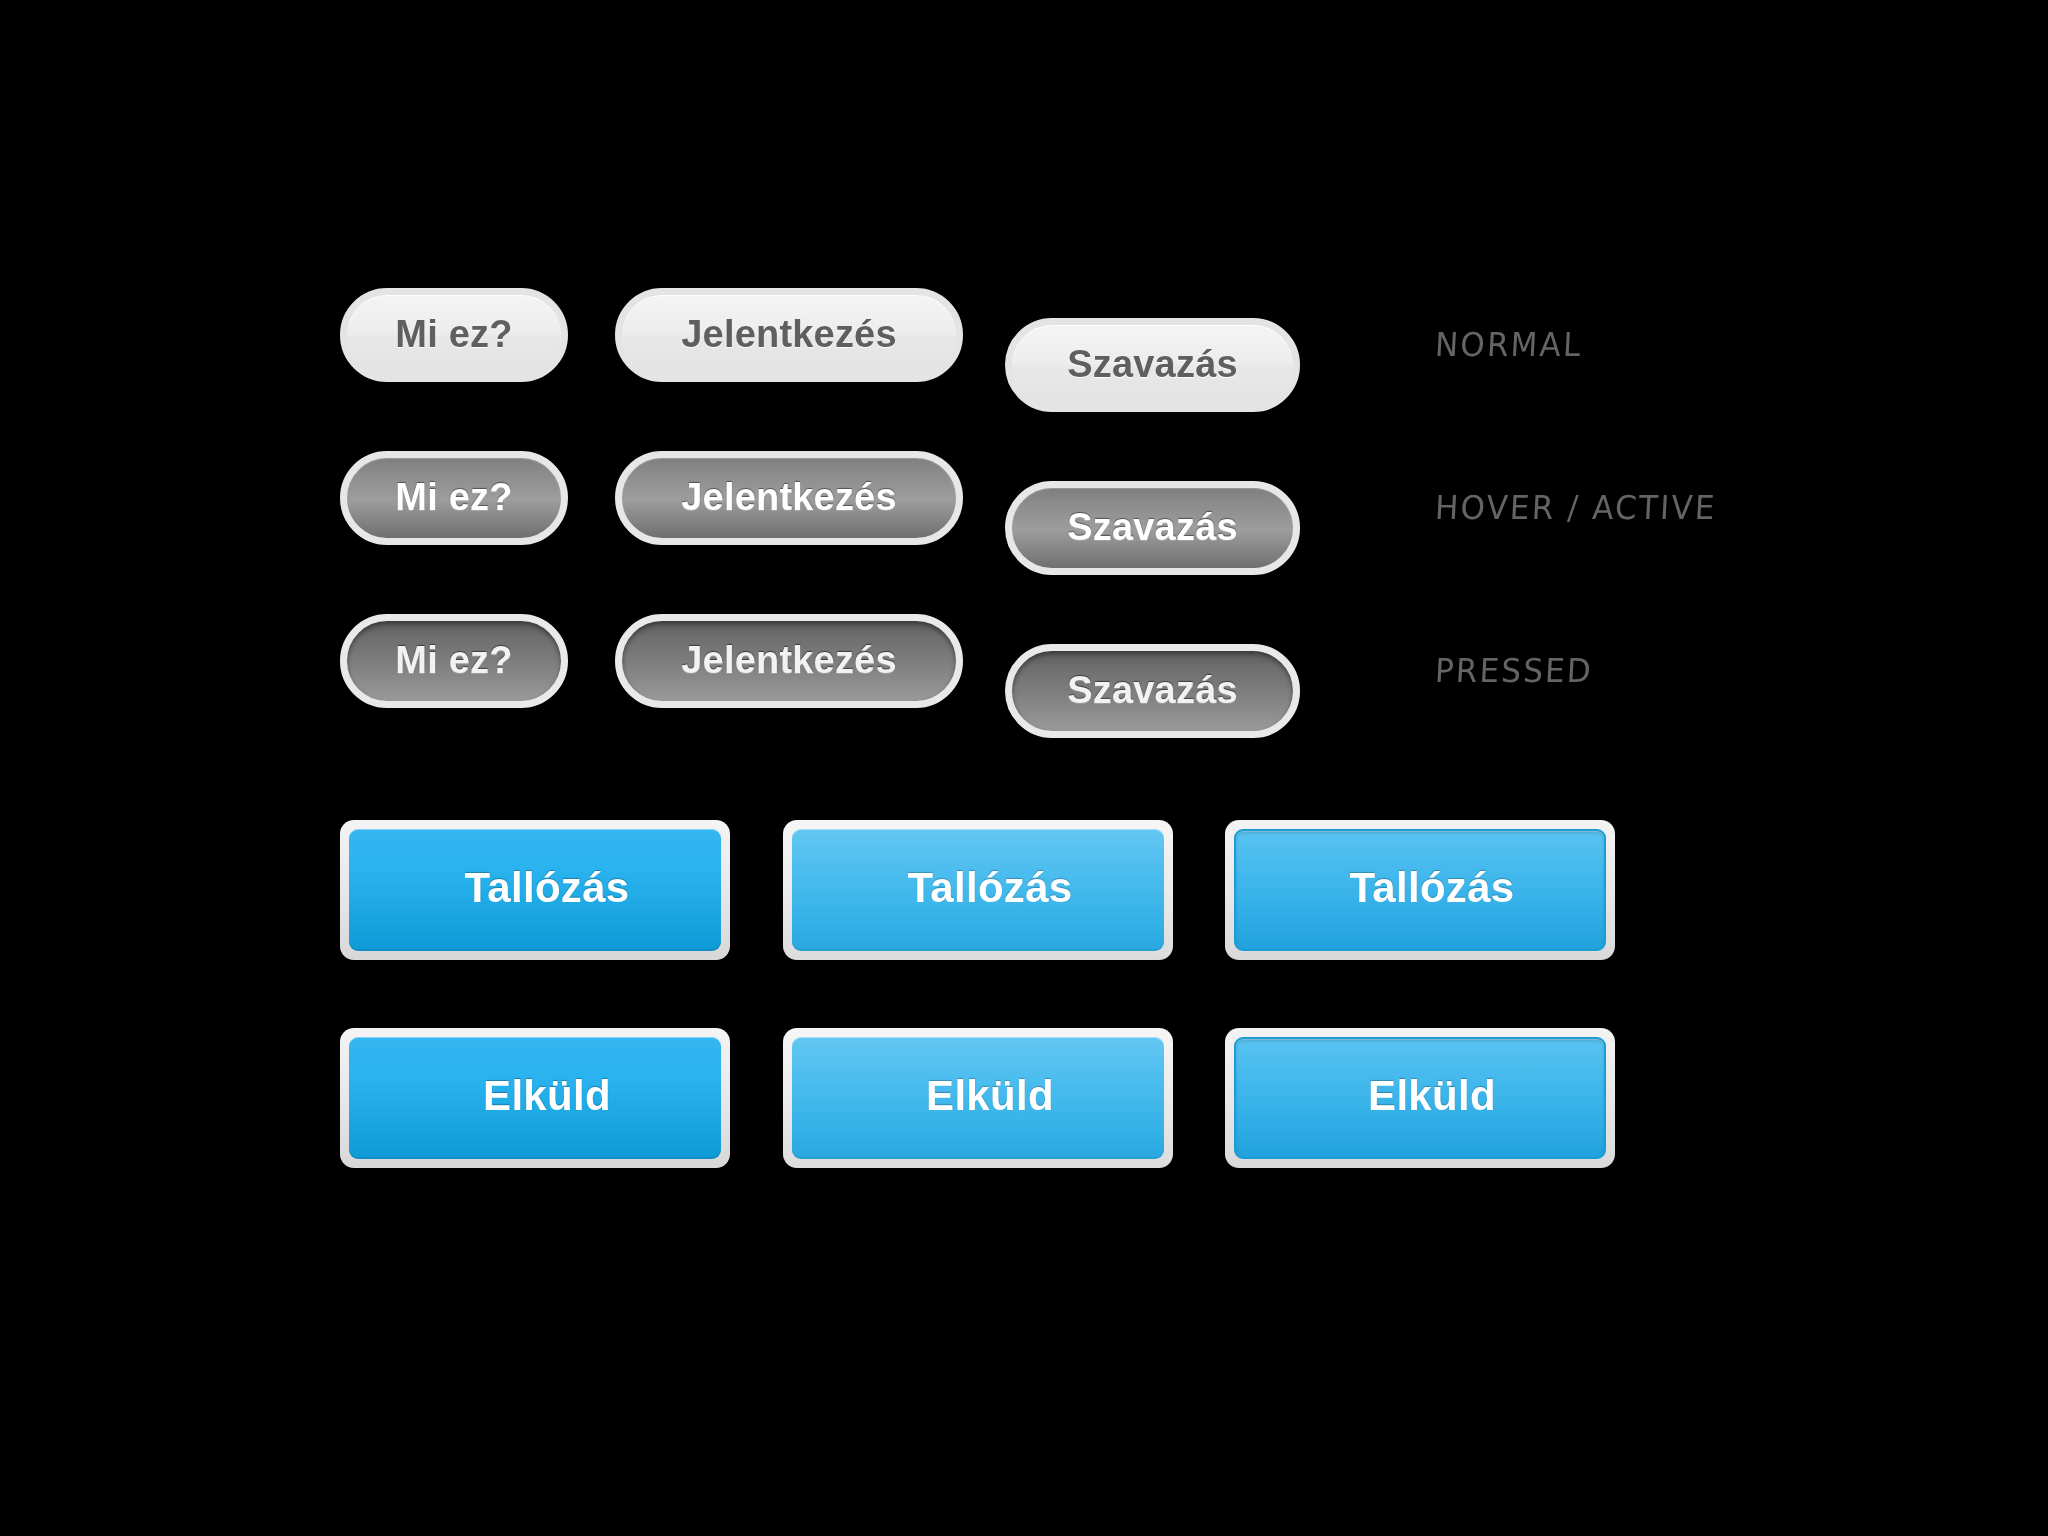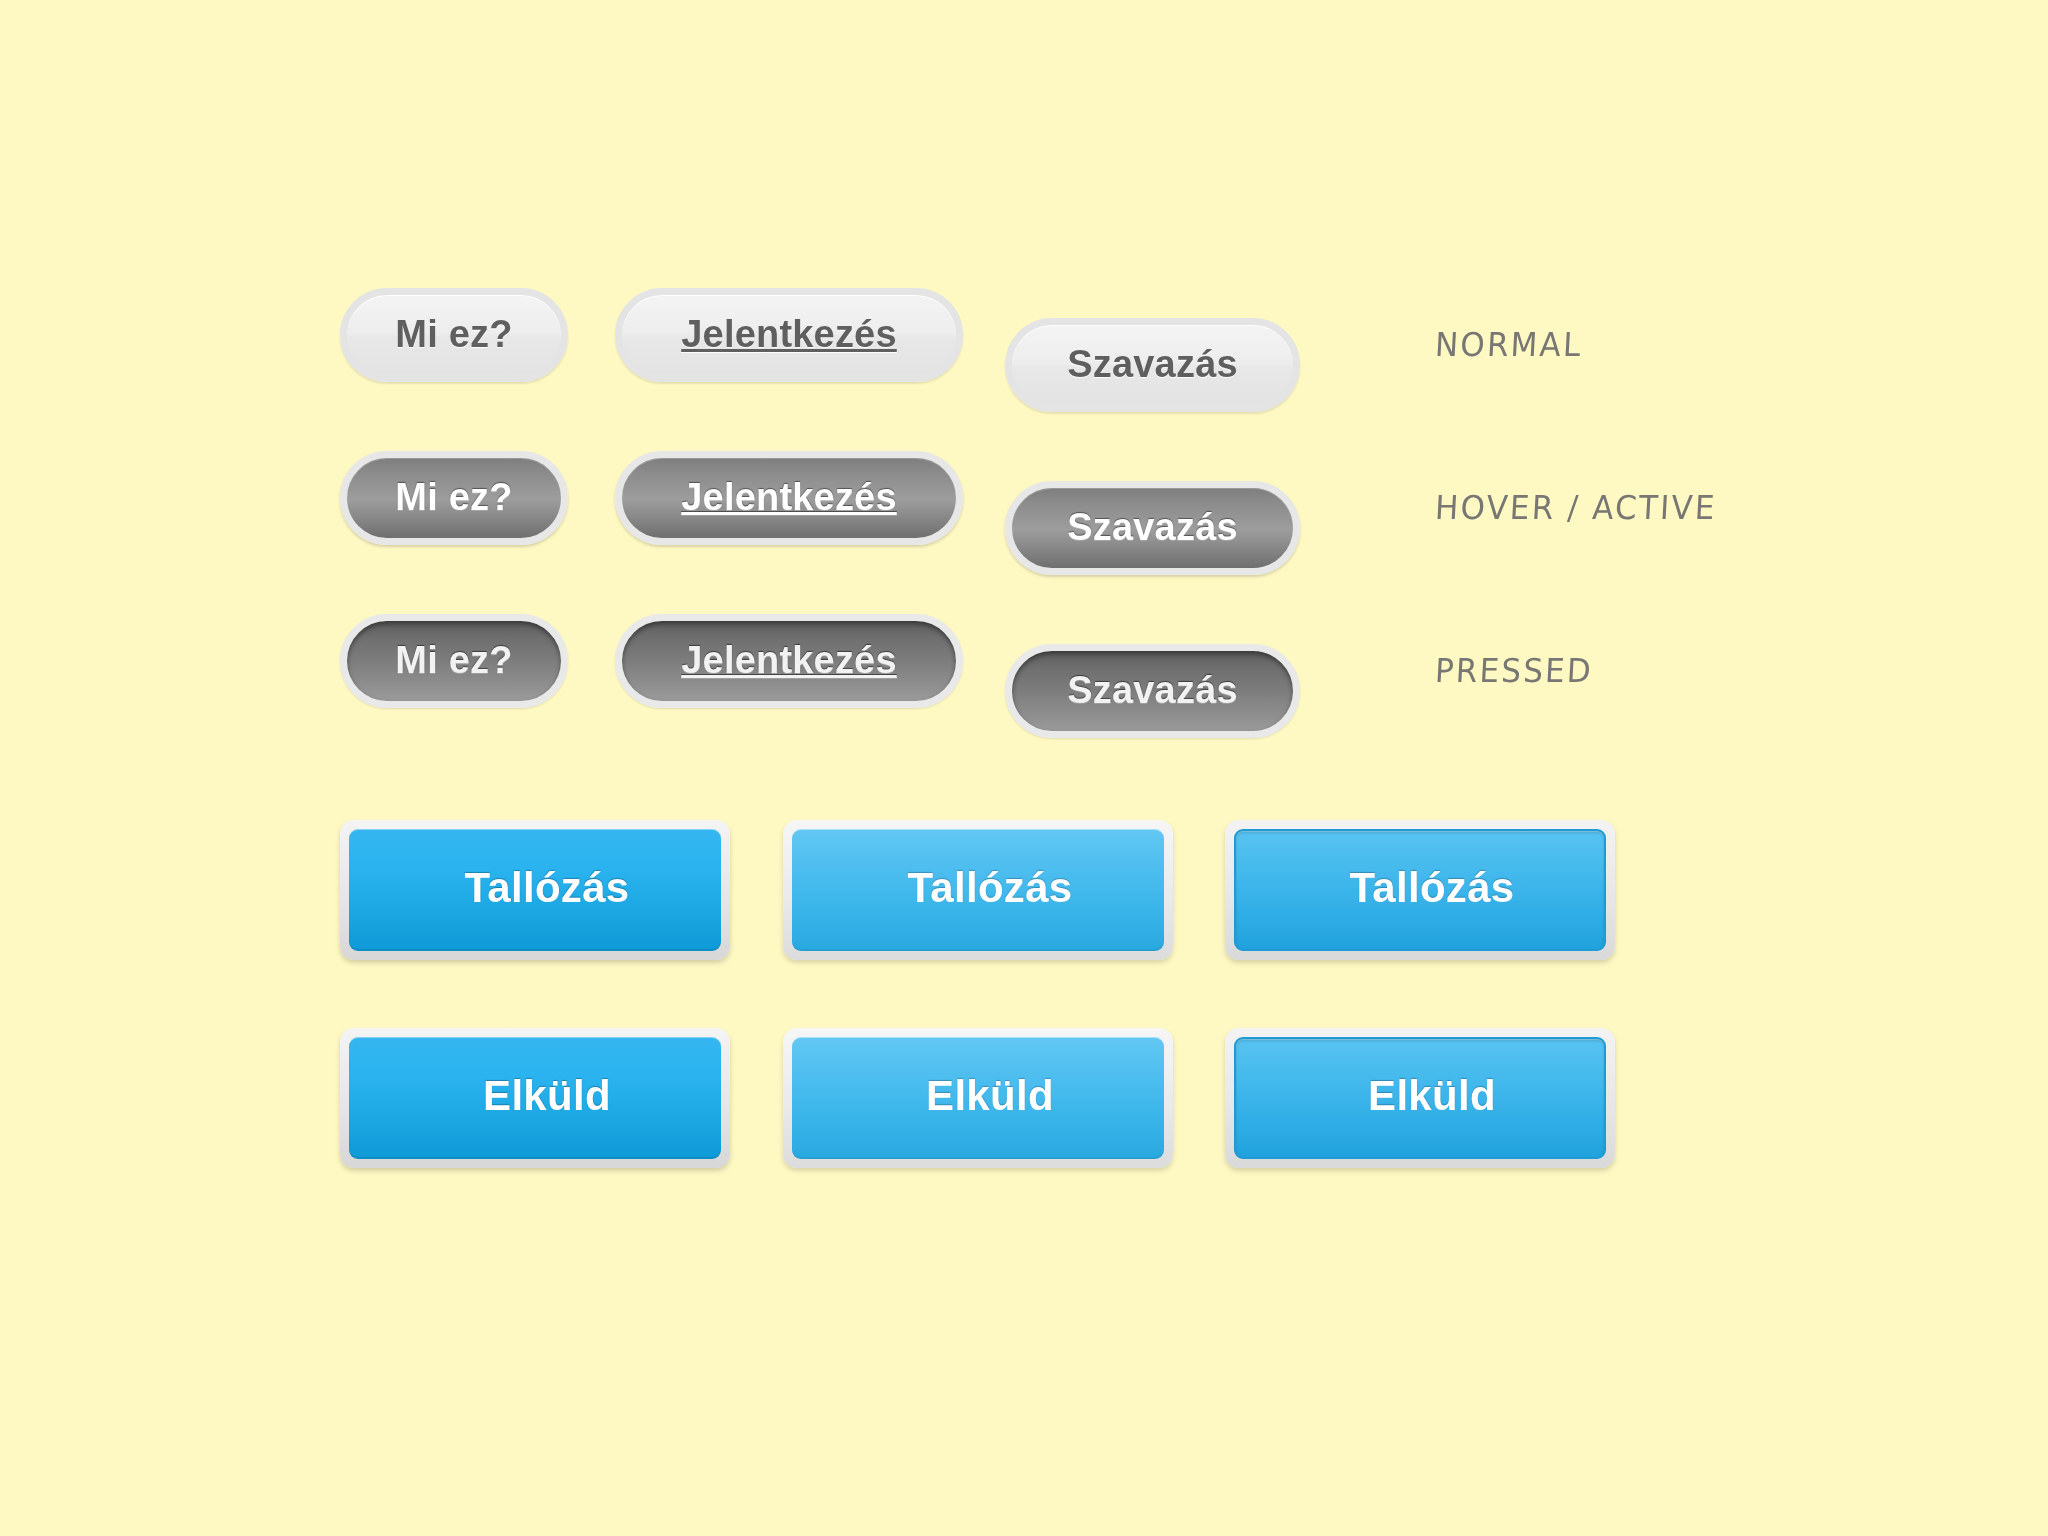--- a/index.html
+++ b/index.html
@@ -13,21 +13,21 @@
     height: 1536px;
     overflow: hidden;
     font-family: "Liberation Sans", sans-serif;
     -webkit-font-smoothing: antialiased;
   }
 
   #canvas {
     position: relative;
     width: 2048px;
     height: 1536px;
-    background: #fef9c3;
+    background: #000000;
   }
 
   
   .pill-grid {
     position: absolute;
     left: 340px;
     top: 288px;
   }
   .pill-row {
     position: relative;
@@ -63,21 +63,21 @@
   }
   .pill .lbl { display: block; line-height: 1; padding-bottom: 3px; }
 
   
   .c0 { left: 0px; }
   .c1 { left: 275px; }
   .c2 { left: 665px; }
 
   
   .w-mi   { width: 228px; }
-  .w-jel  { width: 348px; text-decoration: underline; }
+  .w-jel  { width: 348px; }
   .w-sza  { width: 295px; margin-top: 30px; }
 
   
   .pill.normal {
     background:
       linear-gradient(to bottom, #f4f4f4 0%, #ededed 48%, #e8e8e8 52%, #e3e3e3 100%);
     border: 7px solid #e4e4e4;
     box-shadow:
       0 2px 2px rgba(0,0,0,.10),
       inset 0 1px 0 rgba(255,255,255,.95);

